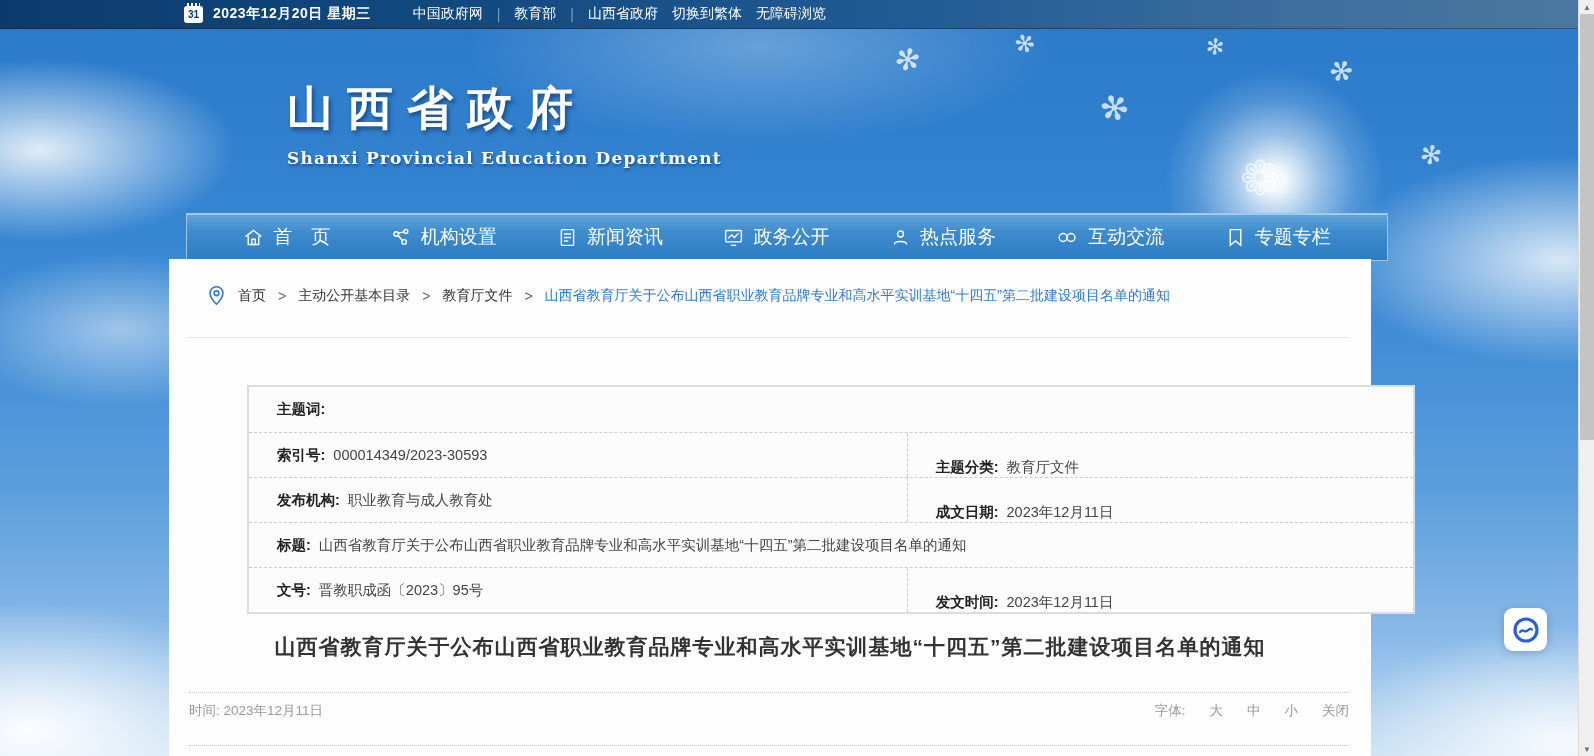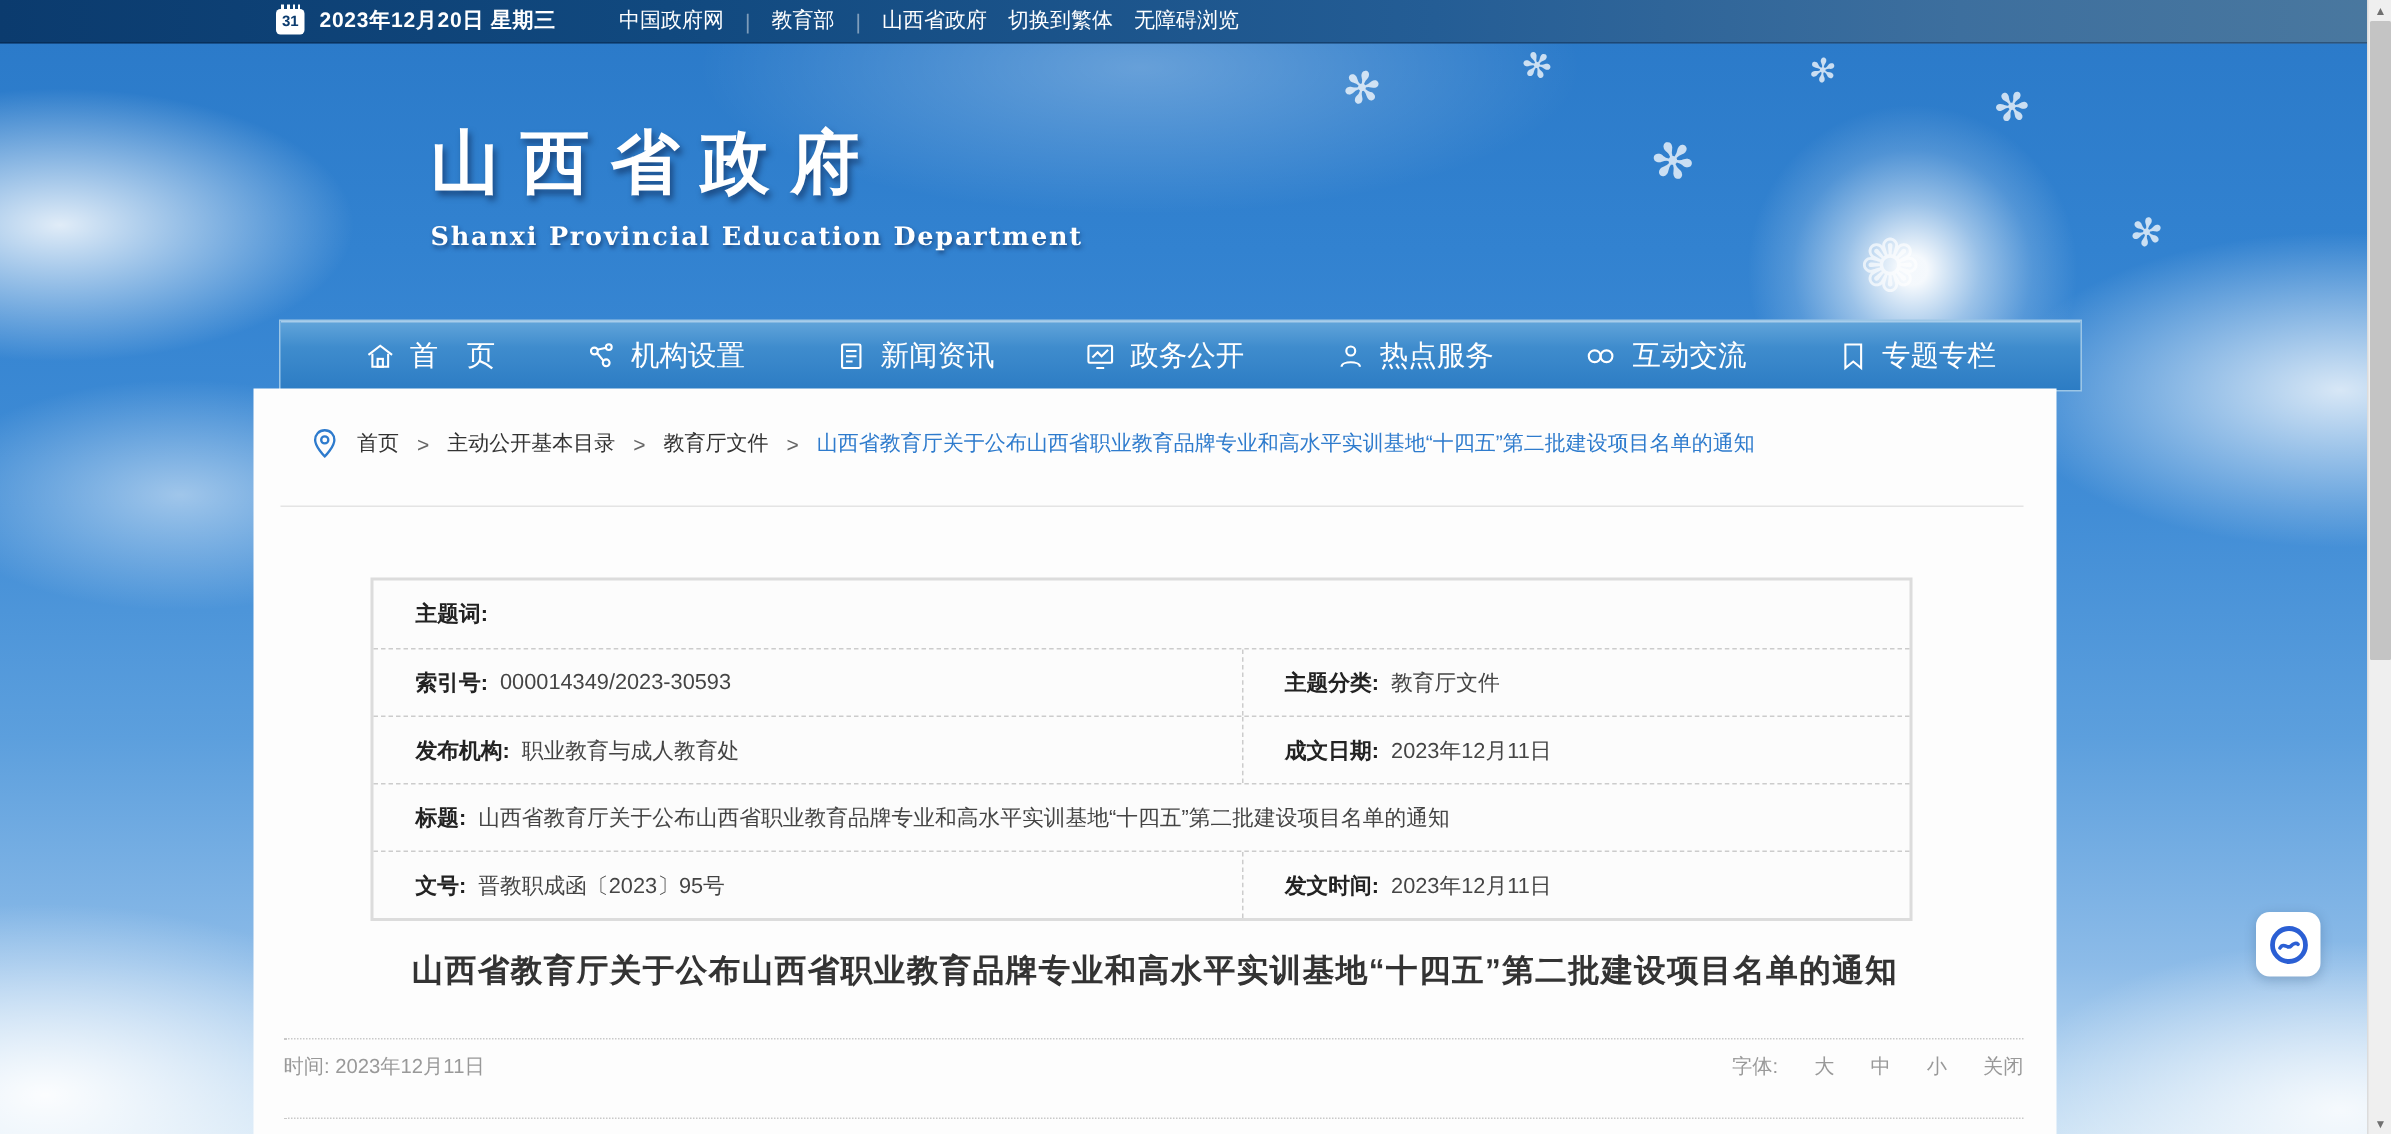--- a/index.html
+++ b/index.html
@@ -57,27 +57,27 @@
   .nav-item svg{ display:block; }
   
   .panel{ position:absolute; top:259px; left:169px; width:1202px; height:497px; background:#fdfdfd; }
   .crumbs{ position:absolute; top:26px; left:38px; right:30px; display:flex; align-items:center;
     gap:12px; font-size:14px; color:#333; white-space:nowrap; overflow:hidden; }
   .crumb{ cursor:pointer; }
   .crumb-sep{ color:#666; }
   .crumb-current{ color:#2e7bcd; cursor:pointer; overflow:hidden; text-overflow:ellipsis; }
   .crumb-line{ position:absolute; top:78px; left:18px; right:22px; border-top:1px solid #e4e4e4; }
   
-  .doc-table{ position:absolute; top:126px; left:78px; width:1028px; border:2px solid #dcdcdc; background:#fcfcfc; }
+  .doc-table{ position:absolute; top:126px; left:78px; width:1168px; border:2px solid #dcdcdc; background:#fcfcfc; }
   .t-row{ display:flex; min-height:45px; align-items:stretch; }
   .t-row + .t-row{ border-top:1px dashed #ccc; }
   .t-cell{ display:flex; align-items:center; padding:0 10px 0 28px; font-size:14.5px; color:#444; }
   .t-cell .lbl{ font-weight:bold; color:#222; margin-right:8px; white-space:nowrap; }
   .t-row.two .t-cell:first-child{ width:56.5%; }
-  .t-row.two .t-cell:last-child{ flex:1; border-left:1px dashed #ccc; }
+  .t-row.two .t-cell:last-child{ flex:1; border-left:1px dashed #ccc;align-items:flex-end; }
   
   .art-title{ position:absolute; top:374px; left:50px; right:50px; text-align:center;
     font-size:21px; font-weight:bold; color:#333; letter-spacing:1px; }
   .art-meta{ position:absolute; top:433px; left:20px; right:22px; border-top:1px dotted #c9c9c9;
     padding-top:9px; display:flex; justify-content:space-between; font-size:13.5px; color:#999; }
   .art-meta .fontctl{ display:flex; gap:24px; color:#999; }
   .fontctl span{ cursor:pointer; }
   .bottom-dotted{ position:absolute; top:486px; left:20px; right:22px; border-top:1px dotted #c9c9c9; }
   
   .float-widget{ position:absolute; top:608px; left:1504px; width:43px; height:43px; background:#fff;

